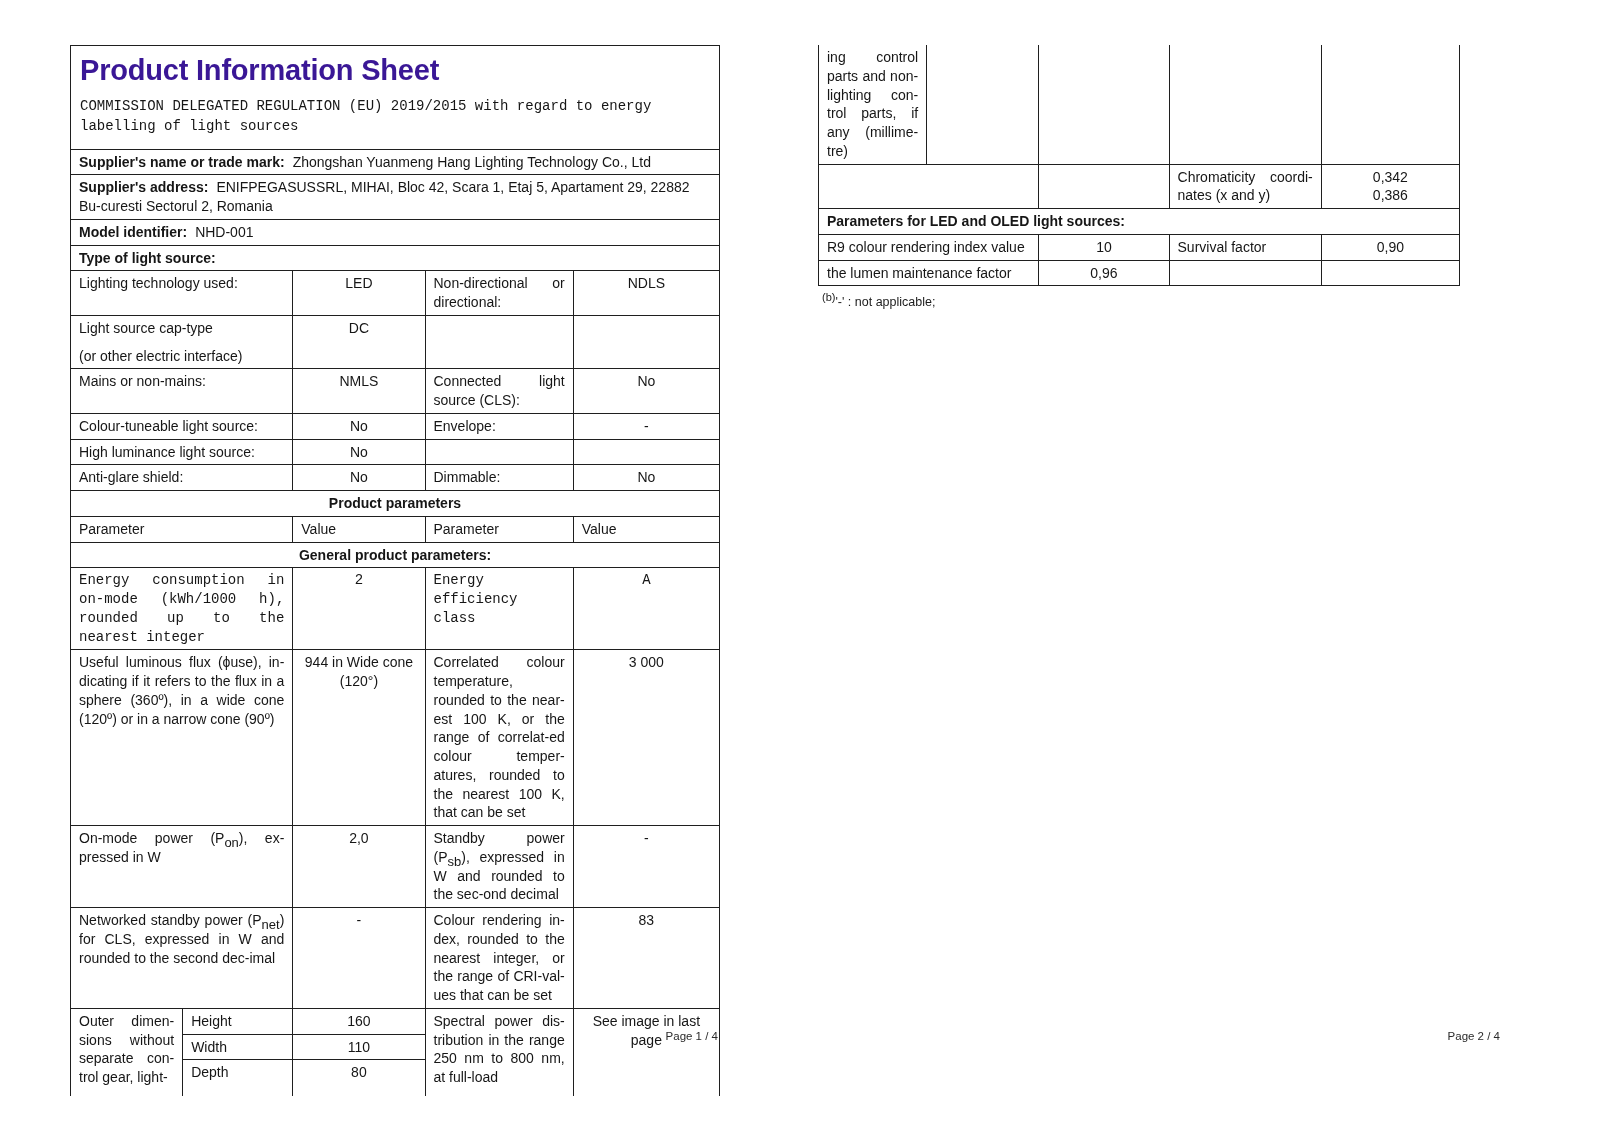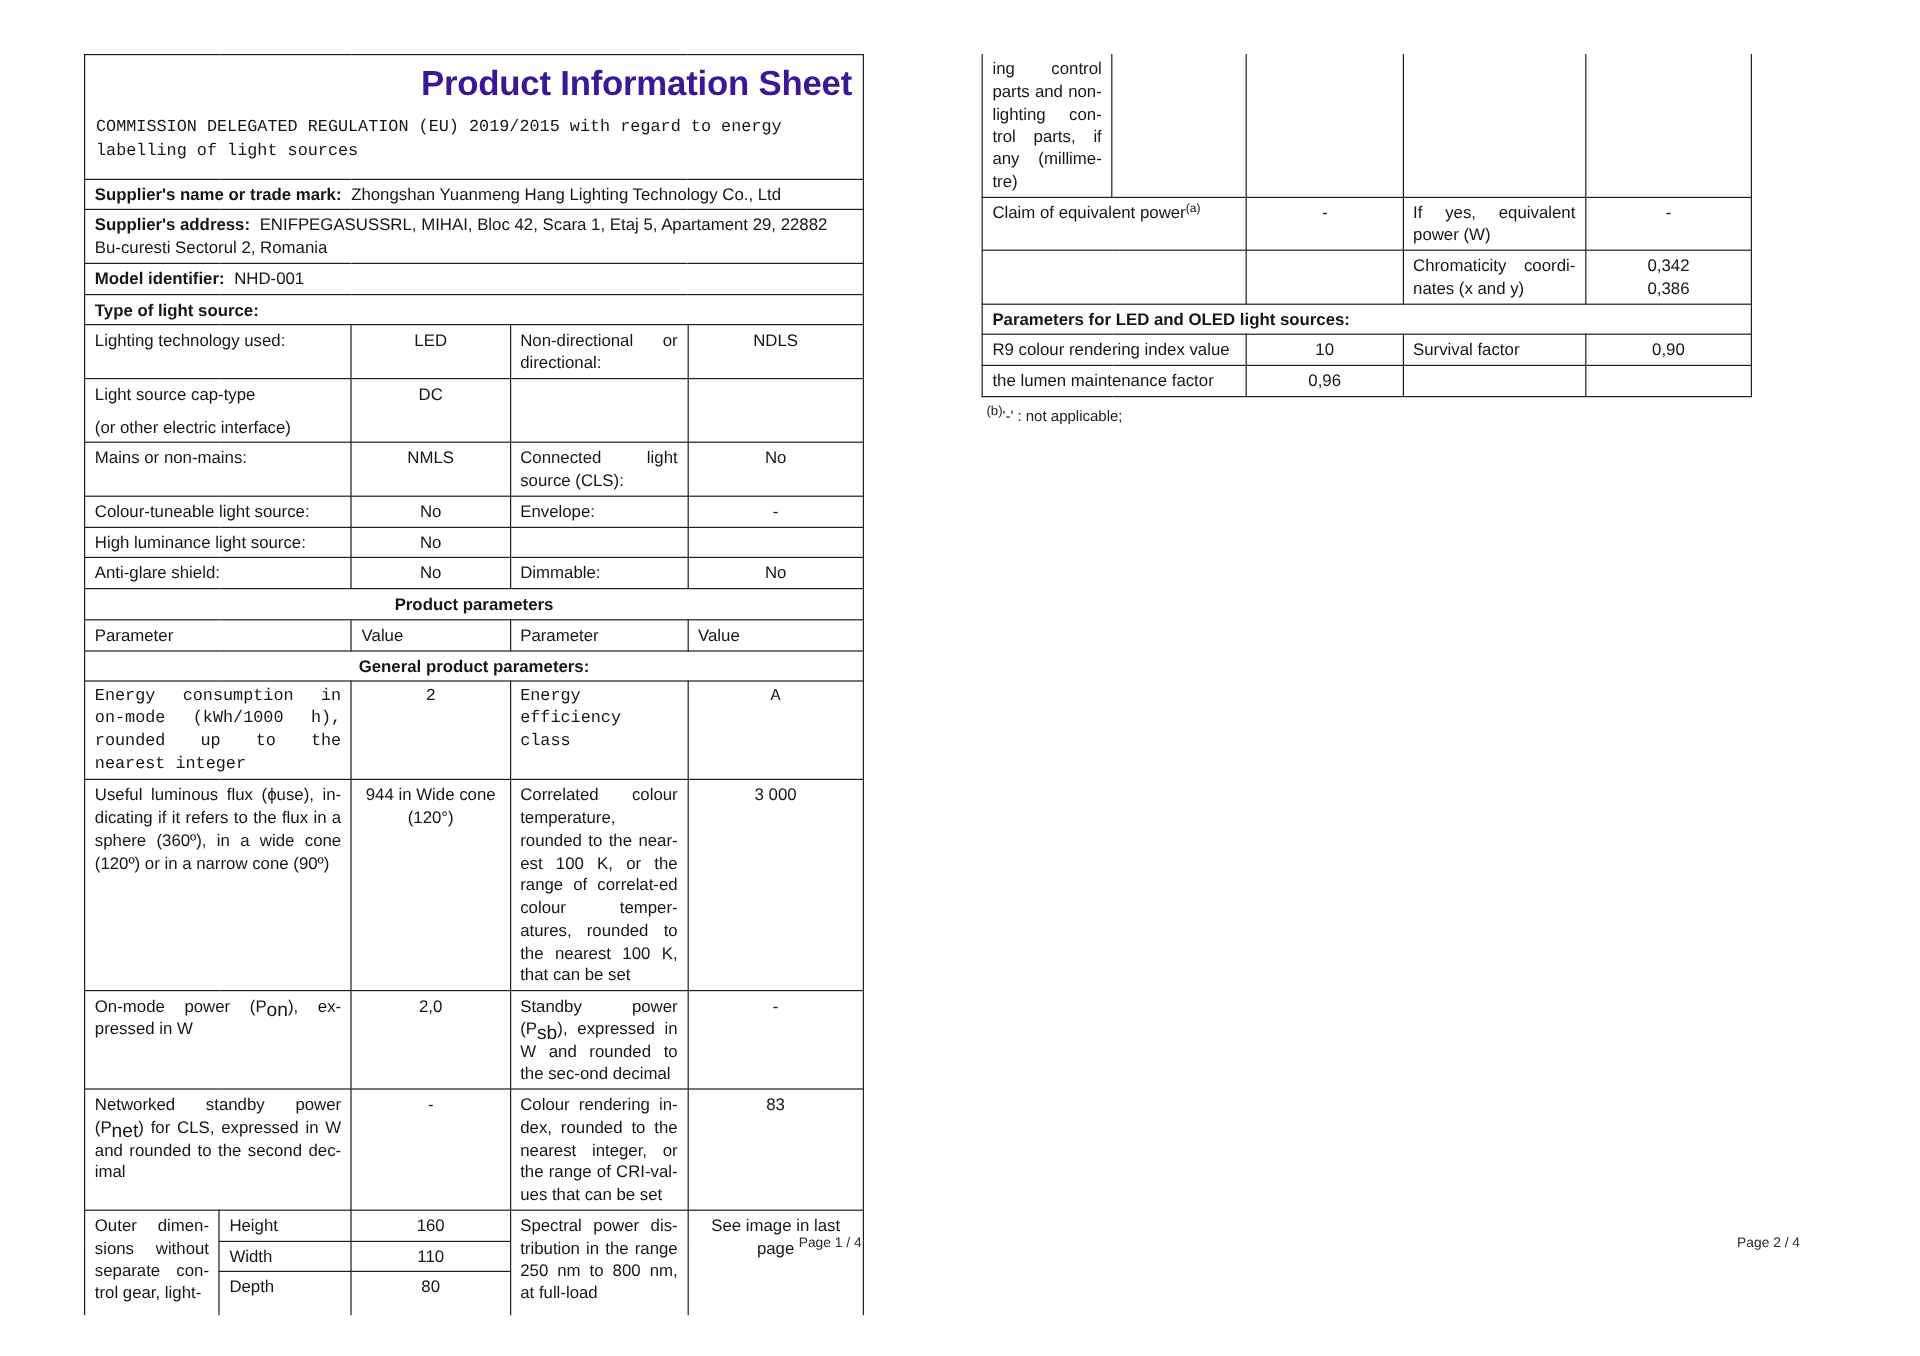--- a/index.html
+++ b/index.html
@@ -16,26 +16,26 @@
     border:1px solid #1f1f1f;vertical-align:top;
     padding:3px 8px;font-size:14px;line-height:1.34;
     overflow:hidden;word-wrap:break-word;
   }
   td.center{text-align:center;}
   td.just, .just{text-align:justify;}
   td.bold, .bold{font-weight:bold;}
   .title-cell{padding:6px 9px 12px 9px !important;}
   .doc-title{
     font-size:29px;font-weight:bold;color:#3a1796;
-    letter-spacing:-0.2px;margin:2px 0 10px 0;line-height:1.15;text-align:right;
+    letter-spacing:-0.2px;margin:2px 0 10px 0;line-height:1.15;
   }
   .reg{font-size:14px;line-height:1.4;font-family:Liberation Mono, monospace;}
   .lbl{font-weight:bold;margin-right:8px;}
   .info-row td{padding:5px 9px;}
-  sub{font-size:16px;line-height:0;}
+  sub{font-size:13px;line-height:0;}
   sup{font-size:10px;line-height:0;}
   .cap-line2{margin-top:9px;}
   .nobot{border-bottom:none !important;margin-left:40px;}
   .notop{border-top:none !important;}
   .dim-num{text-align:center;}
   .val2{line-height:1.35;margin-left:20px;}
   .footnotes{margin-top:9px;padding-left:4px;font-size:12.5px;color:#1b1b1b;}
   .footnotes .fn{margin-bottom:6px;}
   .footnotes sup{font-size:11px;}
   .pfooter{
@@ -219,28 +219,20 @@
 
     <tbody>
         <tr class="h-cont">
       <td class="just notop">ing control parts and non-lighting con-trol parts, if any (millime-tre)</td>
       <td class="notop"></td>
       <td class="notop"></td>
       <td class="notop"></td>
       <td class="notop"></td>
     </tr>
 
-    <tr class="h-claim">
-      <td colspan="2">
-        <span>Claim of equivalent power</span><sup>(a)</sup>
-      </td>
-      <td class="center">-</td>
-      <td class="just">If yes, equivalent power (W)</td>
-      <td class="center">-</td>
-    </tr>
 
     <tr class="h-chroma">
       <td colspan="2"></td>
       <td></td>
       <td class="just">Chromaticity coordi-nates (x and y)</td>
       <td class="center val2">
         <div>0,342</div>
         <div>0,386</div>
       </td>
     </tr>

